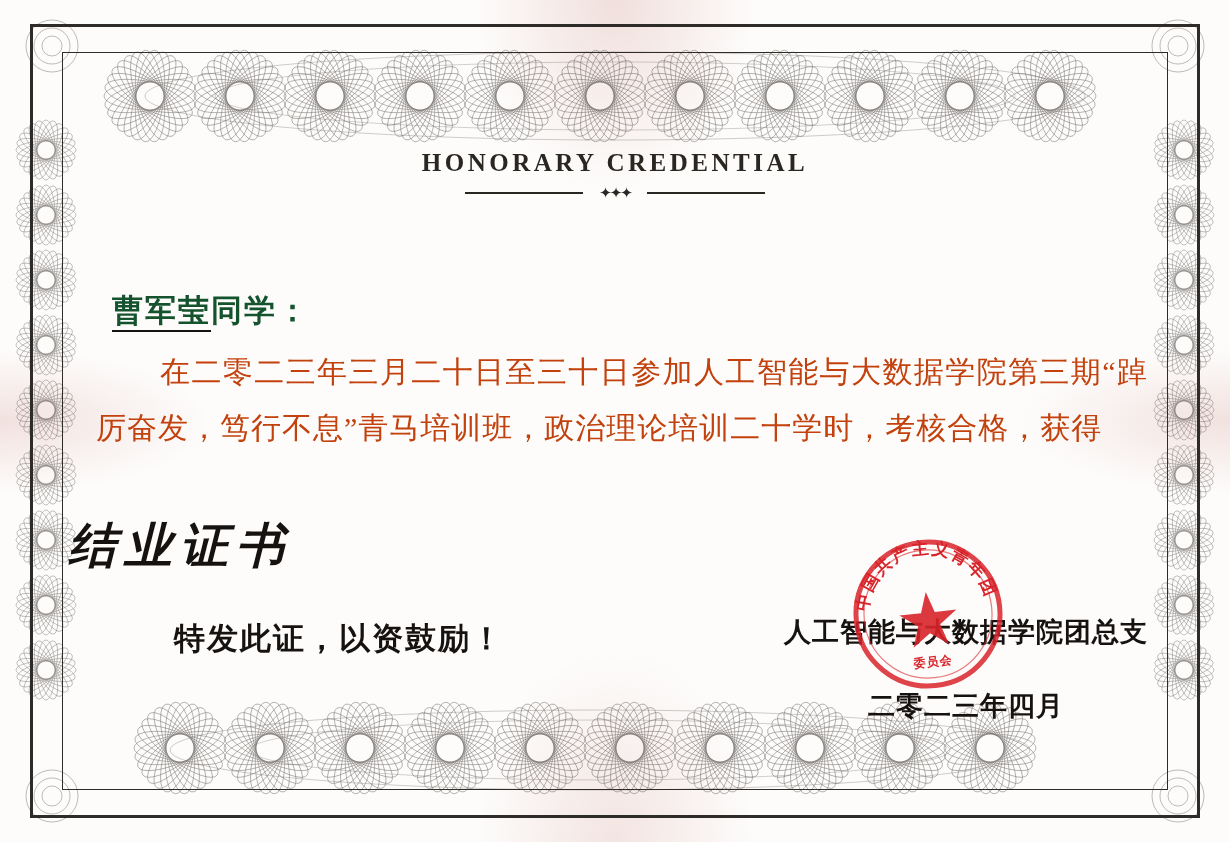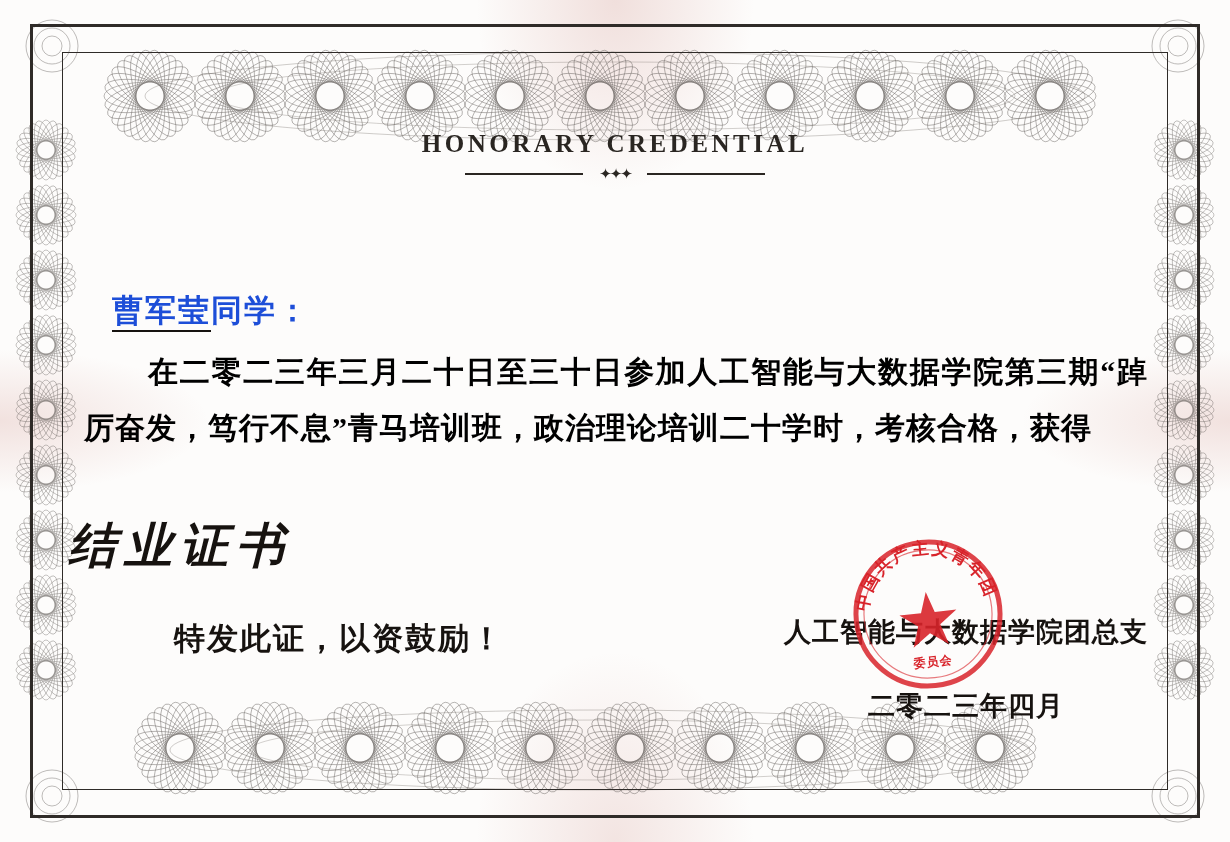--- a/index.html
+++ b/index.html
@@ -86,21 +86,21 @@
     text-shadow: 0 2px 0 rgba(90,50,25,0.25);
     margin: 0;
     padding-left: 14px;
   }
   .sub-title {
     font-family: "Liberation Serif", serif;
     font-size: 25px;
     letter-spacing: 3.5px;
     font-weight: bold;
     color: #2a2622;
-    margin-top: 0;
+    margin-top: 19px;
   }
   .divider {
     margin: 9px auto 0 auto;
     width: 300px;
     height: 14px;
     position: relative;
   }
   .divider .bar {
     position: absolute;
     top: 6px;
@@ -119,38 +119,38 @@
     line-height: 14px;
     color: #2a2622;
     letter-spacing: -2px;
   }
 
   .salutation {
     position: absolute;
     left: 50px;
     top: 238px;
     font-size: 31px;
-    color: #1d4ed8;
+    color: #14532d;
     font-weight: bold;
     letter-spacing: 2px;
   }
   .salutation .name {
     border-bottom: 2px solid #16120f;
     padding-bottom: 2px;
   }
 
   .body-text {
     position: absolute;
-    left: 22px;
+    left: 34px;
     right: 20px;
     top: 292px;
     font-size: 30px;
     line-height: 56px;
-    color: #000000;
-    font-weight: bold;
+    color: #c2410c;
+    font-weight: normal;
     text-indent: 64px;
     letter-spacing: 1px;
     text-align: justify;
   }
 
   .award-name {
     position: absolute;
     left: 0;
     right: 0;
     top: 462px;

